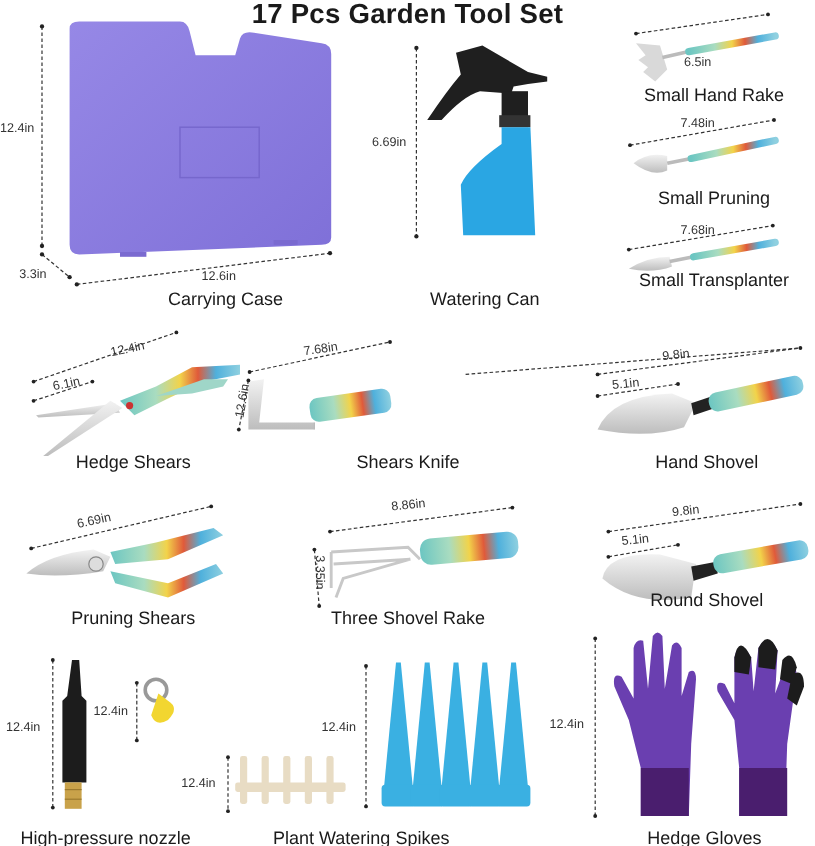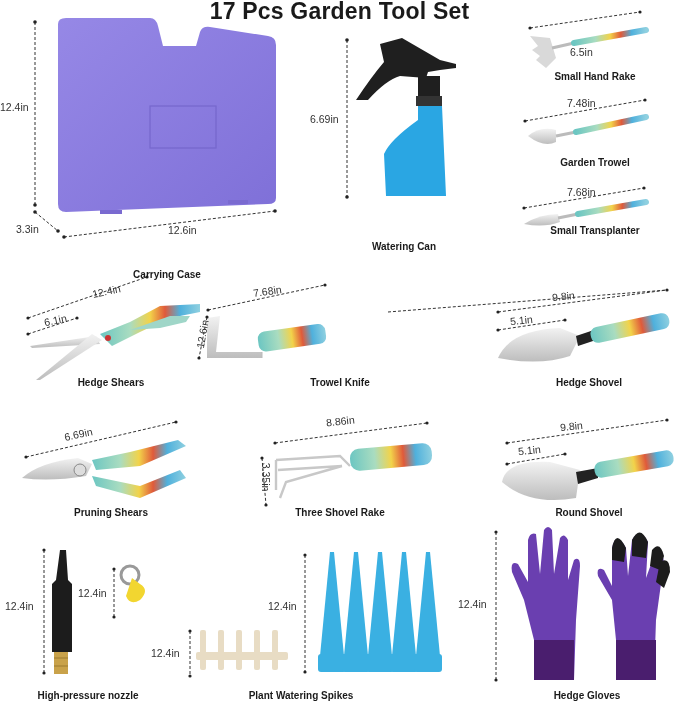--- a/index.html
+++ b/index.html
@@ -1,19 +1,19 @@
 <!DOCTYPE html>
 <html><head>
 <meta charset="utf-8">
 <style>
   html,body{margin:0;padding:0;background:#fff;}
   body{width:679px;height:705px;position:relative;overflow:hidden;font-family:"Liberation Sans","DejaVu Sans",sans-serif;color:#1a1a1a;}
   .abs{position:absolute;}
   .title{left:0;width:679px;top:-2px;text-align:center;font-weight:bold;font-size:23px;letter-spacing:0.2px;}
-  .label{position:absolute;font-weight:bold;font-size:10px;text-align:center;white-space:nowrap;transform:translateX(-50%);}
+  .label{position:absolute;font-weight:normal;font-size:15px;text-align:center;white-space:nowrap;transform:translateX(-50%);}
   .dim{position:absolute;font-size:10.5px;color:#333;white-space:nowrap;}
   svg{position:absolute;left:0;top:0;}
   .dash{stroke:#333;stroke-width:1;stroke-dasharray:3 2;fill:none;}
   .dot{fill:#222;}
 </style>
 </head>
 <body>
 
 <div class="abs title">17 Pcs Garden Tool Set</div>
 
@@ -256,29 +256,29 @@
 <div class="dim" style="left:518px;top:444px;transform:rotate(-6deg);">5.1in</div>
 
 <div class="dim" style="left:5px;top:600px;">12.4in</div>
 <div class="dim" style="left:78px;top:587px;">12.4in</div>
 
 <div class="dim" style="left:151px;top:647px;">12.4in</div>
 <div class="dim" style="left:268px;top:600px;">12.4in</div>
 
 <div class="dim" style="left:458px;top:598px;">12.4in</div>
 
-<div class="label" style="left:167px;top:241px;margin-top:28px;">Carrying Case</div>
+<div class="label" style="left:188px;top:241px;">Carrying Case</div>
 <div class="label" style="left:404px;top:241px;">Watering Can</div>
 <div class="label" style="left:595px;top:71px;">Small Hand Rake</div>
-<div class="label" style="left:595px;top:157px;">Garden Trowel</div>
+<div class="label" style="left:595px;top:157px;">Small Pruning</div>
 <div class="label" style="left:595px;top:225px;">Small Transplanter</div>
 
 <div class="label" style="left:111px;top:377px;">Hedge Shears</div>
-<div class="label" style="left:340px;top:377px;">Trowel Knife</div>
-<div class="label" style="left:589px;top:377px;">Hedge Shovel</div>
+<div class="label" style="left:340px;top:377px;">Shears Knife</div>
+<div class="label" style="left:589px;top:377px;">Hand Shovel</div>
 
 <div class="label" style="left:111px;top:507px;">Pruning Shears</div>
 <div class="label" style="left:340px;top:507px;">Three Shovel Rake</div>
-<div class="label" style="left:589px;top:507px;">Round Shovel</div>
+<div class="label" style="left:589px;top:492px;">Round Shovel</div>
 
 <div class="label" style="left:88px;top:690px;">High-pressure nozzle</div>
 <div class="label" style="left:301px;top:690px;">Plant Watering Spikes</div>
 <div class="label" style="left:587px;top:690px;">Hedge Gloves</div>
 
 </body></html>

